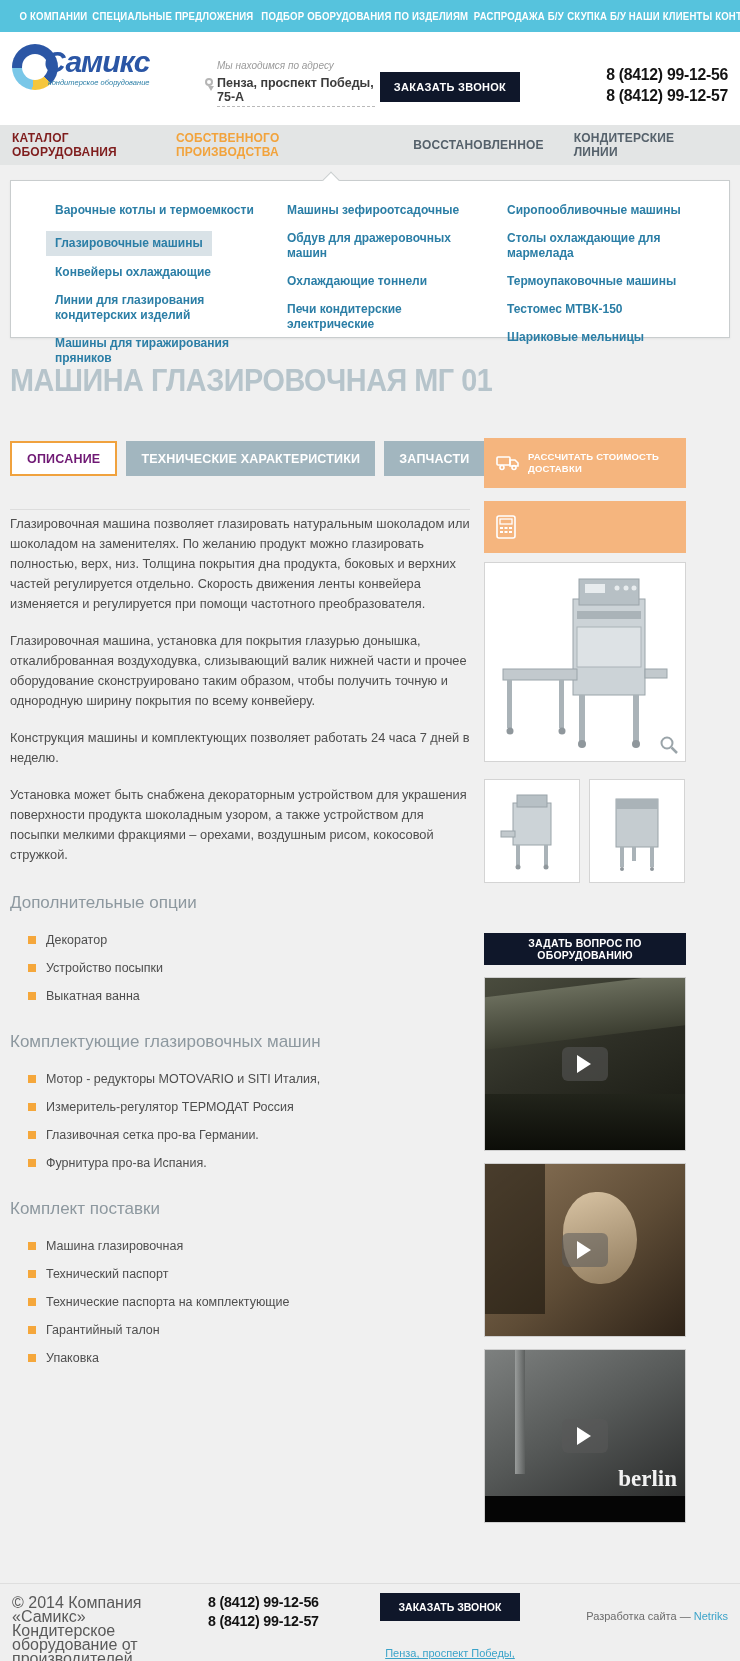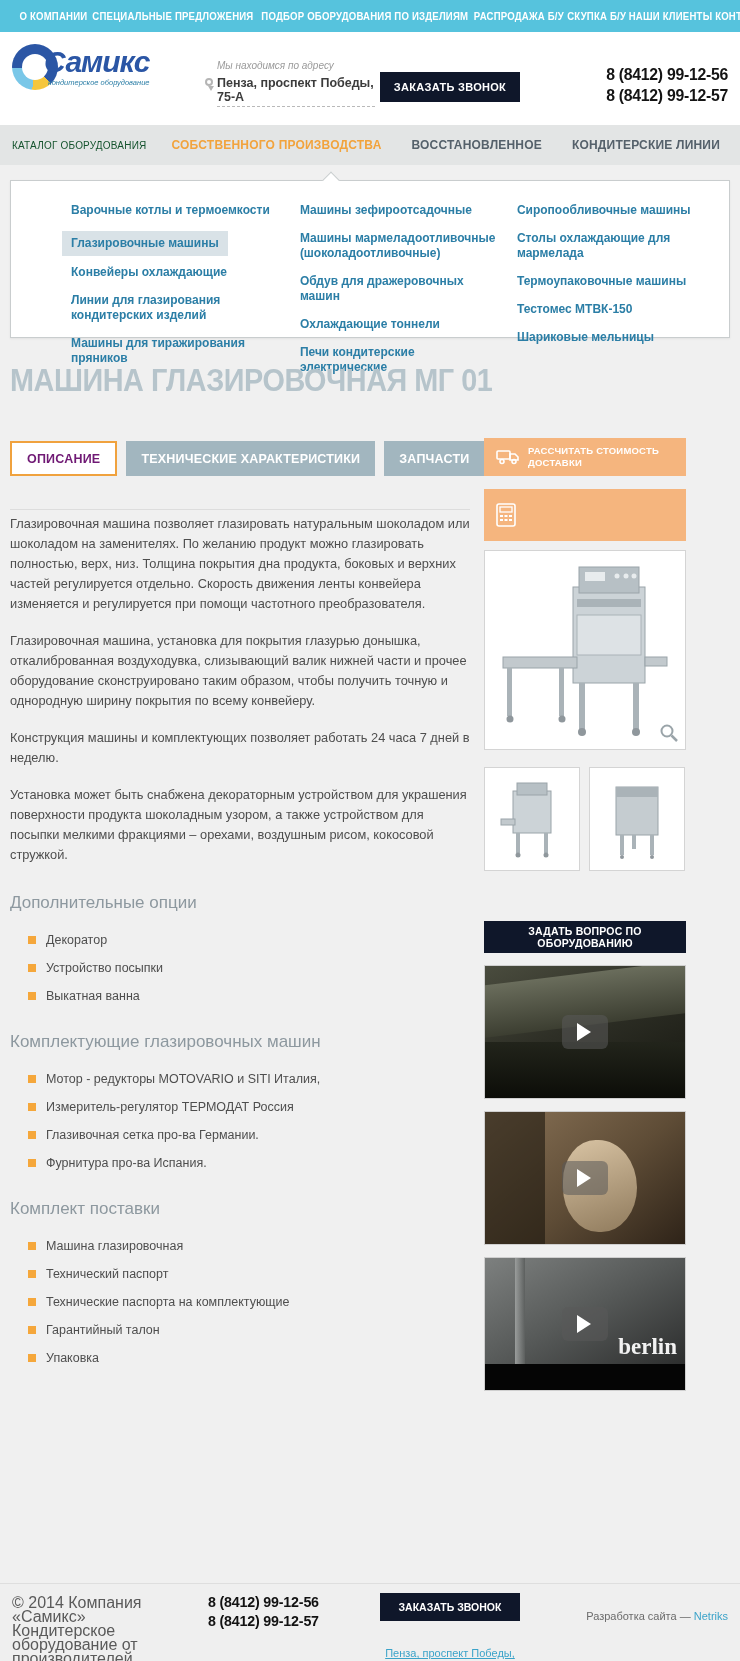--- a/index.html
+++ b/index.html
@@ -31,31 +31,31 @@
   .addr-value { font-size:12.5px; font-weight:bold; color:#3c3c3c; border-bottom:1px dashed #b9b9b9; padding-bottom:2px; cursor:pointer; }
   .btn-blue { background:#0f172a; color:#fff; border:none; font-weight:bold; font-family:inherit;
               display:flex; align-items:center; justify-content:center; cursor:pointer; }
   .call-btn { position:absolute; left:380px; top:40px; width:140px; height:30px; font-size:11px; letter-spacing:.3px; }
   .phones { position:absolute; right:12px; top:32px; text-align:right; }
   .phone { font-size:17px; font-weight:bold; color:#141414; line-height:21px; letter-spacing:-.3px; transform:scaleX(.93); transform-origin:right; }
 
   
   .nav2 { position:absolute; top:125px; left:0; width:740px; height:40px; background:#e3e5e5;
           display:flex; align-items:center; padding:0 12px; }
-  .nav2 .muted { font-size:10px; font-weight:normal; color:#14532d; letter-spacing:.2px; }
+  .nav2 .muted { font-size:12px; font-weight:bold; color:#7f1d1d; letter-spacing:.2px; }
   .nav2-items { margin-left:auto; display:flex; gap:30px; align-items:center; padding-right:8px; }
   .nav2-items a { font-size:12px; font-weight:bold; color:#55616b; text-decoration:none; letter-spacing:.2px; }
   .nav2-items a.active { color:#f2a33c; }
 
   
   .dropdown { position:absolute; top:180px; left:10px; width:720px; height:158px; background:#fff;
               border:1px solid #c9cdce; box-shadow:0 1px 2px rgba(0,0,0,.06); }
   .dd-arrow { position:absolute; top:-7px; left:314px; width:12px; height:12px; background:#fff;
               border-left:1px solid #c9cdce; border-top:1px solid #c9cdce; transform:rotate(45deg); }
-  .dd-cols { display:flex; padding:22px 0 0 60px; }
+  .dd-cols { display:flex; padding:22px 0 0 44px; }
   .dd-col { display:flex; flex-direction:column; align-items:flex-start; }
   .dd-col1 { width:232px; } .dd-col2 { width:220px; } .dd-col3 { width:215px; }
   .dd-col a { font-size:12px; font-weight:bold; color:#2b7ea6; text-decoration:none; line-height:15px;
               margin-bottom:13px; max-width:200px; }
   .dd-col a.hl { background:#d9e2e7; padding:5px 9px; margin-left:-9px; margin-bottom:9px; }
 
   
   .main { position:absolute; left:10px; top:363px; width:462px; }
   .title { font-size:31px; font-weight:bold; color:#b6c4cb; letter-spacing:-.5px; transform:scaleX(.93); transform-origin:left; white-space:nowrap; }
   .tabs { display:flex; gap:9px; margin-top:42px; }
@@ -70,28 +70,28 @@
   .blist li { display:flex; align-items:flex-start; margin-bottom:13px; }
   .blist .sq { flex:0 0 8px; width:8px; height:8px; background:#f5a73b; margin:3px 10px 0 0; }
   .blist span.txt { font-size:12.5px; color:#4e4e4e; line-height:15px; }
 
   
   .sidebar { position:absolute; left:484px; top:438px; width:202px; }
   .btn-orange { width:202px; background:#f5b57e; border:none; color:#fff; font-weight:bold; font-family:inherit;
                 display:flex; align-items:center; text-align:left; cursor:pointer; padding:0 0 0 12px; }
   .btn-orange .ic { flex:0 0 24px; margin-right:8px; display:flex; align-items:center; }
   .btn-orange .bl { font-size:9.5px; letter-spacing:.2px; line-height:12px; }
-  .ob1 { height:38px; } .ob2 { height:52px; margin-top:13px; }
+  .ob1 { height:50px; } .ob2 { height:52px; margin-top:13px; }
   .photo-card { margin-top:9px; width:202px; height:200px; background:#fff; border:1px solid #d4d4d4; position:relative; }
   .photo-card svg { display:block; margin:8px auto 0; }
   .zoom-ic { position:absolute; right:6px; bottom:6px; }
   .thumbs { display:flex; gap:9px; margin-top:17px; }
   .thumb { width:96px; height:104px; background:#fff; border:1px solid #d4d4d4; display:flex; align-items:center; justify-content:center; cursor:pointer; }
   .ask-btn { width:202px; height:32px; font-size:10.5px; margin-top:50px; letter-spacing:.2px; }
-  .video { position:relative; width:202px; height:134px; margin-top:12px; cursor:pointer; border:1px solid #cfcfcf; overflow:hidden; }
+  .video { position:relative; width:202px; height:174px; margin-top:12px; cursor:pointer; border:1px solid #cfcfcf; overflow:hidden; }
   .v1 { background:linear-gradient(155deg,#4a4c3e 0%,#2e2f26 45%,#15160f 100%); }
   .v1 .band { position:absolute; left:-20px; top:6px; width:260px; height:52px; background:linear-gradient(#6a6d5c,#3c3e31); transform:rotate(-7deg); }
   .v1 .crowd { position:absolute; left:0; bottom:0; width:100%; height:56px; background:linear-gradient(#22241b,#0c0d08); }
   .v2 { background:linear-gradient(140deg,#8a7357 0%,#5e4c36 55%,#2e2318 100%); }
   .v2 .face { position:absolute; left:78px; top:28px; width:74px; height:92px; border-radius:46% 54% 50% 50%; background:linear-gradient(160deg,#d9c4a4,#8f7a5c); }
   .v2 .dark { position:absolute; left:0; top:0; width:60px; height:150px; background:rgba(20,16,10,.55); }
   .v3 { background:linear-gradient(150deg,#7d807f 0%,#565958 45%,#232424 100%); }
   .v3 .sign { position:absolute; right:8px; bottom:30px; font-size:23px; font-weight:bold; color:#f2f2f2; font-family:"Liberation Serif","DejaVu Serif",serif; }
   .v3 .bar { position:absolute; left:0; bottom:0; width:100%; height:26px; background:#050505; }
   .v3 .pole { position:absolute; left:30px; top:0; width:10px; height:124px; background:linear-gradient(90deg,#9a9d9c,#5c5f5e); }
@@ -163,21 +163,20 @@
     <div class="dd-cols">
       <div class="dd-col dd-col1">
         <a href="#">Варочные котлы и термоемкости</a>
         <a href="#" class="hl">Глазировочные машины</a>
         <a href="#">Конвейеры охлаждающие</a>
         <a href="#">Линии для глазирования кондитерских изделий</a>
         <a href="#">Машины для тиражирования пряников</a>
       </div>
       <div class="dd-col dd-col2">
         <a href="#">Машины зефироотсадочные</a>
-        <a href="#">Машины мармеладоотливочные (шоколадоотливочные)</a>
         <a href="#">Обдув для дражеровочных машин</a>
         <a href="#">Охлаждающие тоннели</a>
         <a href="#">Печи кондитерские электрические</a>
       </div>
       <div class="dd-col dd-col3">
         <a href="#">Сиропообливочные машины</a>
         <a href="#">Столы охлаждающие для мармелада</a>
         <a href="#">Термоупаковочные машины</a>
         <a href="#">Тестомес МТВК-150</a>
         <a href="#">Шариковые мельницы</a>

